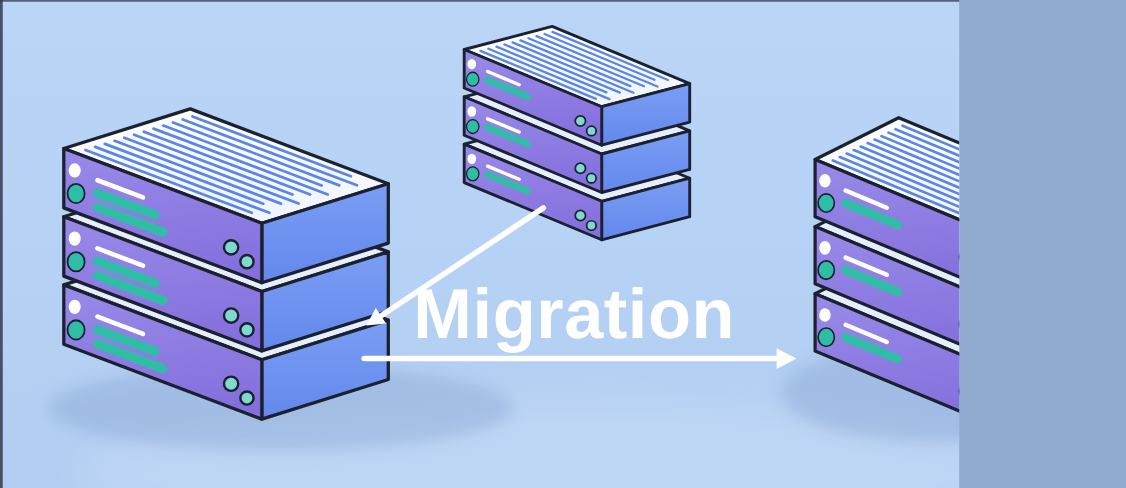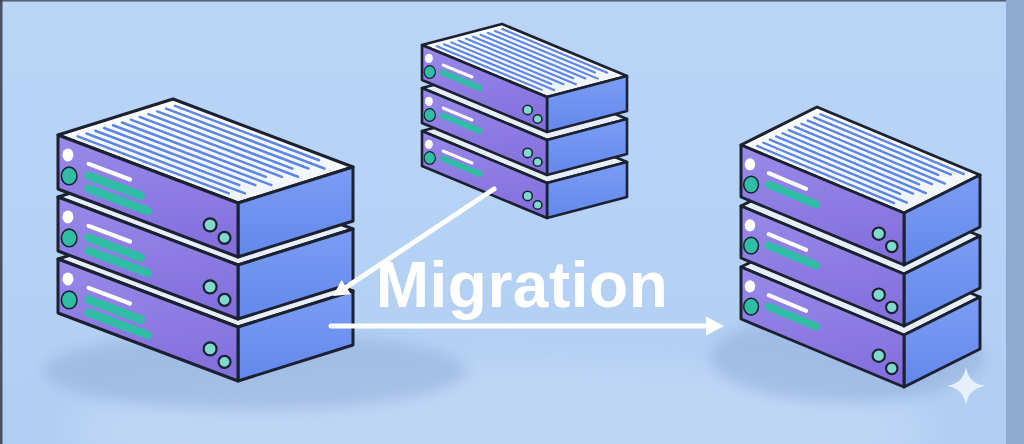--- a/index.html
+++ b/index.html
@@ -1,16 +1,16 @@
 <!DOCTYPE html>
 <html><head>
 <meta charset="utf-8">
 <style>
   html,body{margin:0;padding:0;background:#8fa9cf;}
-  .stage{width:1006px;height:444px;overflow:hidden;position:relative;}
+  .stage{width:872px;height:444px;overflow:hidden;position:relative;}
   .stage svg{display:block;}
   .title-text{
     font-family:"Liberation Sans","DejaVu Sans",sans-serif;
     font-weight:700;
     font-size:64px;
     letter-spacing:0.5px;
     text-anchor:middle;
   }
 </style>
 </head>

